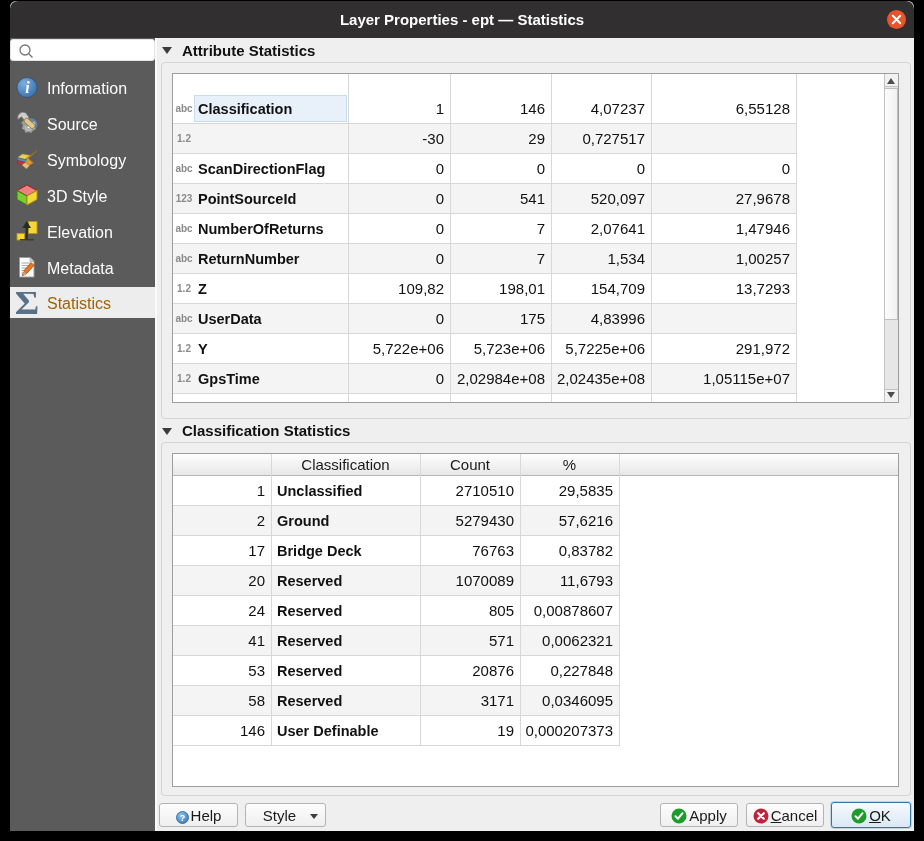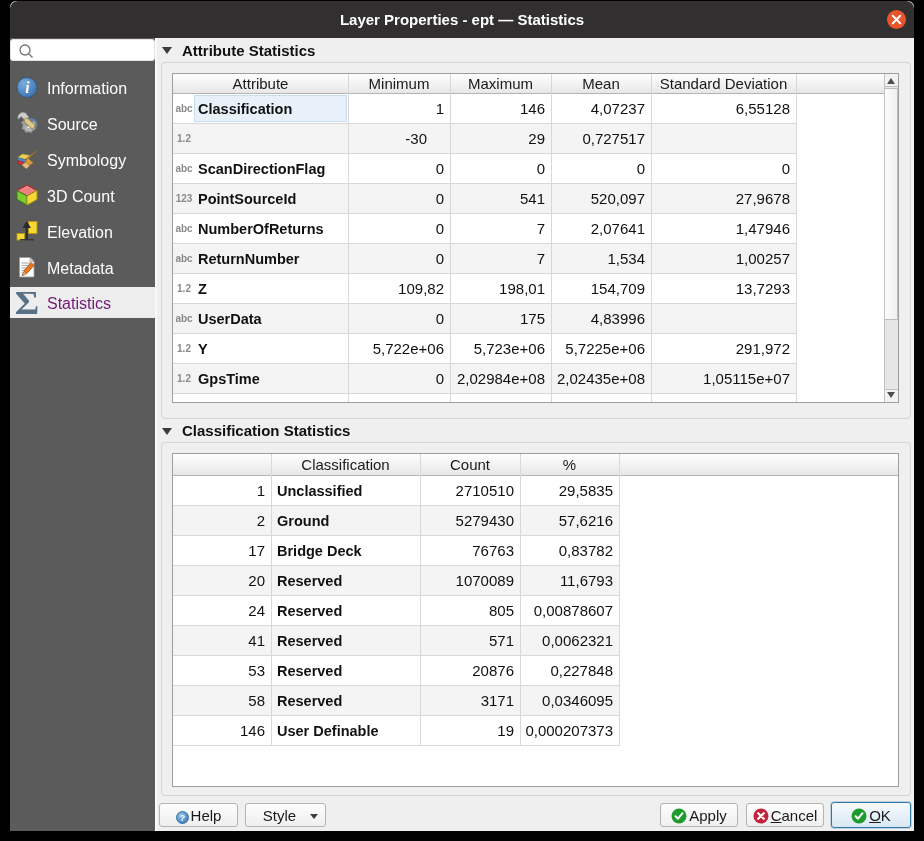--- a/index.html
+++ b/index.html
@@ -10,21 +10,21 @@
 #close{position:absolute;left:877px;top:9px;width:19px;height:19px;border-radius:50%;background:#e9542d;}
 #close svg{position:absolute;left:0;top:0;}
 #sidebar{position:absolute;left:0;top:37px;width:145px;height:793px;background:#5b5b5b;}
 #sep{position:absolute;left:145px;top:37px;width:2px;height:793px;background:#fafafa;}
 #search{position:absolute;left:0px;top:1px;width:145px;height:22px;background:#fff;border-radius:3px;border:1px solid #e4e4e4;}
 .sit{position:absolute;left:0;width:145px;height:36px;}
 .sit.sel{background:#ededed;height:31px;}
 .sic{position:absolute;left:6px;top:6px;width:22px;height:22px;}
 .sit.sel .sic{top:5px;}
 .slb{position:absolute;left:37px;top:1px;line-height:36px;color:#fcfcfc;font-size:16px;}
-.sit.sel .slb{color:#701a75;line-height:31px;}
+.sit.sel .slb{color:#a16207;line-height:31px;}
 #content{position:absolute;left:147px;top:37px;width:757px;height:793px;background:#efefef;}
 .gtri{position:absolute;width:0;height:0;border-left:5.5px solid transparent;border-right:5.5px solid transparent;border-top:7px solid #3c3c3c;}
 .glbl{position:absolute;font-size:15px;font-weight:bold;color:#111;}
 .gbox{position:absolute;border:1px solid #d4d4d4;border-radius:4px;}
 .tbl{position:absolute;background:#fff;border:1px solid #9d9d9d;}
 .thead{position:absolute;left:0;top:0;width:100%;background:linear-gradient(#fefefe,#e7e7e7);border-bottom:1px solid #b4b4b4;}
 .thead span{position:absolute;top:0;text-align:center;font-size:15px;color:#1a1a1a;}
 .hvl{position:absolute;top:2px;width:1px;background:#c8c8c8;}
 .vl{position:absolute;width:1px;background:#d8d8d8;}
 .r1{position:absolute;left:0;width:623px;height:30px;border-bottom:1px solid #d8d8d8;background:#fff;}
@@ -97,21 +97,21 @@
 <rect x="10.6" y="5.4" width="12.5" height="5" rx="2" transform="rotate(42 10.6 5.4)" fill="#ddc98f" stroke="#8a7433" stroke-width="0.8"></rect>
 </svg></span>
         <span class="slb">Source</span>
       </div>
 <div class="sit" style="top:140px">
         <span class="sic"><svg width="22" height="22" viewBox="0 0 22 22">
 <path d="M11 1 L21 6.5 11 12 1 6.5 Z" fill="#ee8080" stroke="#a51f1f" stroke-width="1"></path>
 <path d="M1 6.5 L11 12 11 21 1 15.5 Z" fill="#7ccc33" stroke="#3c7d12" stroke-width="1"></path>
 <path d="M21 6.5 L11 12 11 21 21 15.5 Z" fill="#f2d839" stroke="#b09410" stroke-width="1"></path>
 </svg></span>
-        <span class="slb">3D Count</span>
+        <span class="slb">3D Style</span>
       </div>
 <div class="sit" style="top:212px">
         <span class="sic"><svg width="22" height="22" viewBox="0 0 22 22">
 <path d="M3.5 1.5 h10.5 l4 4 V21 H3.5 Z" fill="#fdfdfd" stroke="#9a9a9a" stroke-width="0.9"></path>
 <path d="M14 1.5 l4 4 h-4 z" fill="#d9d9d9" stroke="#9a9a9a" stroke-width="0.7"></path>
 <g stroke="#b0b0b0" stroke-width="1.1">
 <path d="M5.5 7 h9"></path>
               <path d="M5.5 9.5 h9"></path>
               <path d="M5.5 12 h9"></path>
               <path d="M5.5 14.5 h7"></path>
@@ -143,44 +143,32 @@
         <span class="slb">Statistics</span>
       </div>
  </div>
  <div id="sep"></div>
 
  <div class="gtri" style="left:152px;top:46px"></div>
  <div class="glbl" style="left:172px;top:41px">Attribute Statistics</div>
  <div class="gbox" style="left:151px;top:61px;width:750px;height:357px"></div>
 
  <div class="tbl" id="t1" style="left:162px;top:72px;width:727px;height:330px">
-  <div class="thead" style="height:20px">
-   <span style="left:0;width:175px;line-height:20px">Attribute</span>
-   <span style="left:175px;width:102px;line-height:20px">Minimum</span>
-   <span style="left:277px;width:101px;line-height:20px">Maximum</span>
-   <span style="left:378px;width:100px;line-height:20px">Mean</span>
-   <span style="left:478px;width:145px;line-height:20px">Standard Deviation</span>
-   <div class="hvl" style="left:175px;height:16px"></div>
-   <div class="hvl" style="left:277px;height:16px"></div>
-   <div class="hvl" style="left:378px;height:16px"></div>
-   <div class="hvl" style="left:478px;height:16px"></div>
-   <div class="hvl" style="left:623px;height:16px"></div>
-  </div>
 <div class="r1" style="top:20px">
 <div class="selcell"></div>
 <span class="tic" style="left:2px;width:18px">abc</span>
 <span class="tnm" style="left:25px">Classification</span>
 <span class="num" style="left:175px;width:96px">1</span>
 <span class="num" style="left:277px;width:95px">146</span>
 <span class="num" style="left:378px;width:94px">4,07237</span>
 <span class="num" style="left:478px;width:139px">6,55128</span>
 </div>
 <div class="r1 alt" style="top:50px">
 <span class="tic" style="left:2px;width:18px">1.2</span>
-<span class="num" style="left:158px;width:96px">-30</span>
+<span class="num" style="left:175px;width:96px">-30</span>
 <span class="num" style="left:277px;width:95px">29</span>
 <span class="num" style="left:378px;width:94px">0,727517</span>
 </div>
 <div class="r1" style="top:80px">
 <span class="tic" style="left:2px;width:18px">abc</span>
 <span class="tnm" style="left:25px">ScanDirectionFlag</span>
 <span class="num" style="left:175px;width:96px">0</span>
 <span class="num" style="left:277px;width:95px">0</span>
 <span class="num" style="left:378px;width:94px">0</span>
 <span class="num" style="left:478px;width:139px">0</span>

